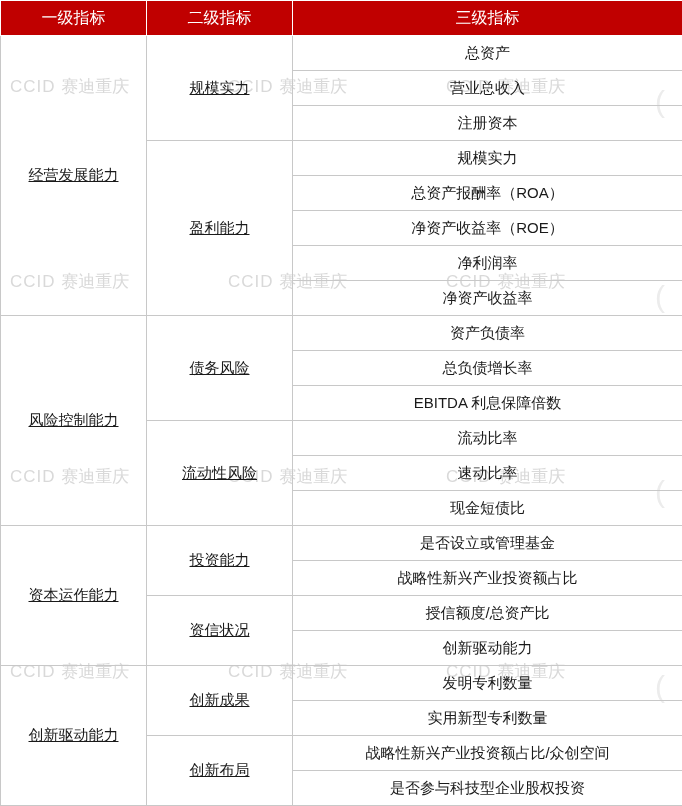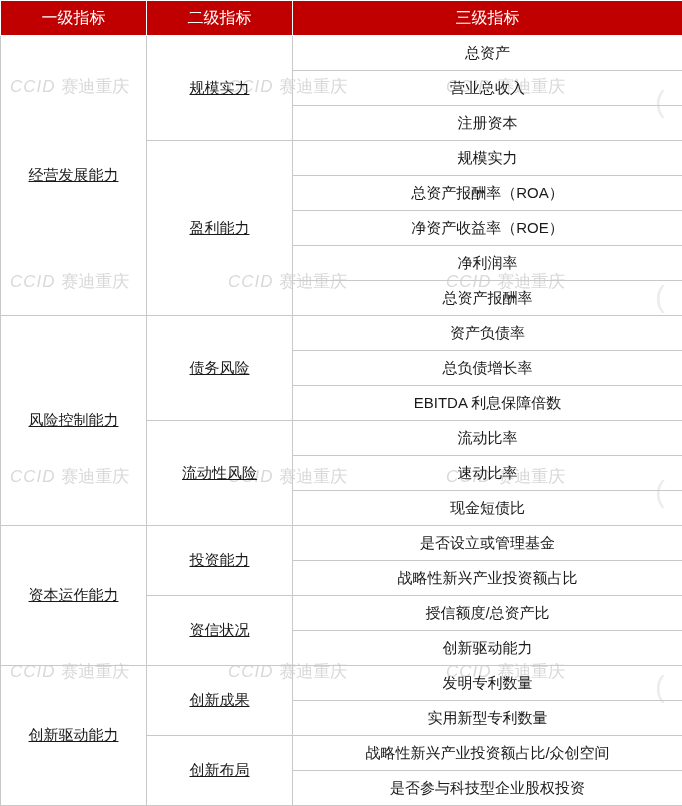--- a/index.html
+++ b/index.html
@@ -85,21 +85,21 @@
     pointer-events: none;
     overflow: hidden;
   }
   .wm {
     position: absolute;
     font-size: 17px;
     color: #d9d9d9;
     white-space: nowrap;
     font-family: "Liberation Sans", "DejaVu Sans", sans-serif;
   }
-  .wm .wm-en { letter-spacing: 1px; font-style: italic; }
+  .wm .wm-en { letter-spacing: 1px; }
   .wm-arc {
     position: absolute;
     color: #ececec;
     font-size: 30px;
   }
 </style>
 </head>
 <body>
 
 <div id="watermarks">
@@ -153,21 +153,21 @@
       <tr>
         <td class="lvl3">总资产报酬率（ROA）</td>
       </tr>
       <tr>
         <td class="lvl3">净资产收益率（ROE）</td>
       </tr>
       <tr>
         <td class="lvl3">净利润率</td>
       </tr>
       <tr>
-        <td class="lvl3">总资产报酬率</td>
+        <td class="lvl3">净资产收益率</td>
       </tr>
       <tr class="group-start">
         <td class="lvl1" rowspan="6">风险控制能力</td>
         <td class="lvl2" rowspan="3">债务风险</td>
         <td class="lvl3">资产负债率</td>
       </tr>
       <tr>
         <td class="lvl3">总负债增长率</td>
       </tr>
       <tr>

